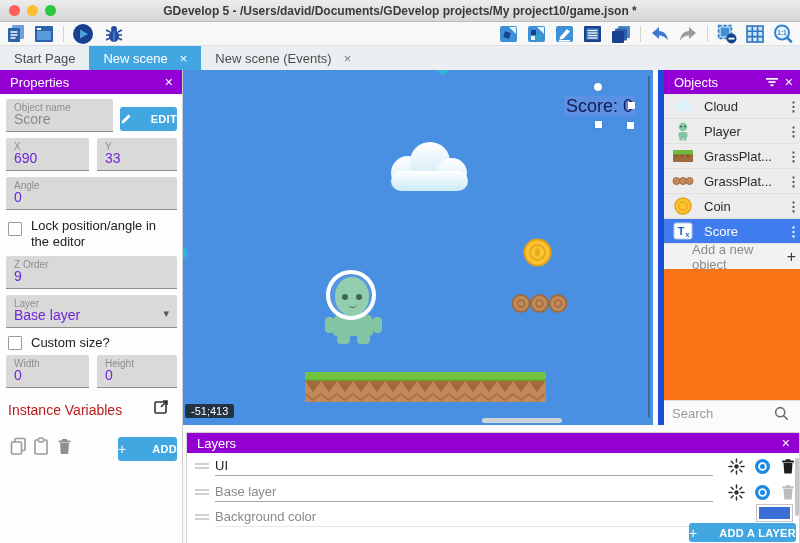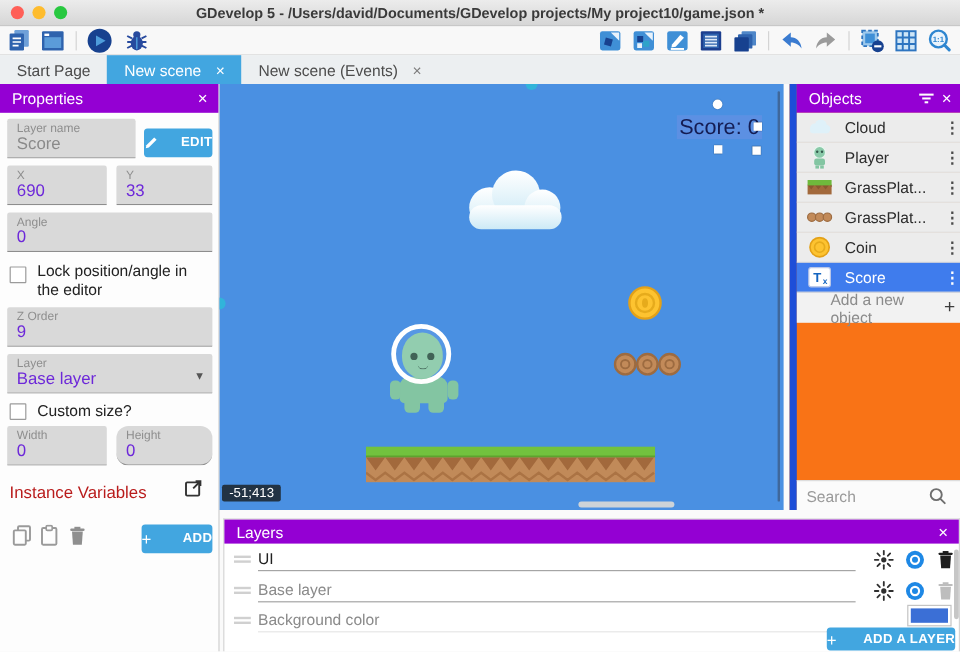--- a/index.html
+++ b/index.html
@@ -244,21 +244,21 @@
     </div>
   </div>
 
   <div id="props" class="abs">
     <div class="phead">
       <span class="ptitle">Properties</span>
       <span class="closex">×</span>
     </div>
 
     <div class="field disabled" style="left:6px; top:29px; width:107px;">
-      <span class="flabel">Layer name</span>
+      <span class="flabel">Object name</span>
       <span class="fvalue">Score</span>
     </div>
     <div class="btn-blue" style="left:120px; top:37px; width:57px; height:24px;">
       <svg width="12" height="12" viewBox="0 0 12 12" style="margin-right:5px;">
           <path d="M1.5 10.5 L2 8 L8.5 1.5 L10.5 3.5 L4 10 Z" fill="#fff"></path>
         </svg>
       <span>EDIT</span>
     </div>
 
     <div class="field" style="left:6px; top:68px; width:83px;">
@@ -289,21 +289,21 @@
       <span class="ddarrow">▾</span>
     </div>
 
     <span class="chkbox" style="left:8px; top:266px;"></span>
     <span class="chklabel" style="left:31px; top:265px;">Custom size?</span>
 
     <div class="field" style="left:6px; top:285px; width:83px;">
       <span class="flabel">Width</span>
       <span class="fvalue">0</span>
     </div>
-    <div class="field" style="left:97px; top:285px; width:80px;border-radius:10px;">
+    <div class="field" style="left:97px; top:285px; width:80px;">
       <span class="flabel">Height</span>
       <span class="fvalue">0</span>
     </div>
 
     <span id="inst-vars-label">Instance Variables</span>
     <span class="mini-icon" style="left:153px; top:329px;">
       <svg width="16" height="16" viewBox="0 0 16 16">
           <rect x="2" y="3" width="11" height="11" rx="1" fill="none" stroke="#333" stroke-width="1.6"></rect>
           <path d="M8 8 L14 2 M10 2 h4 v4" stroke="#333" stroke-width="1.6" fill="none"></path>
         </svg>

